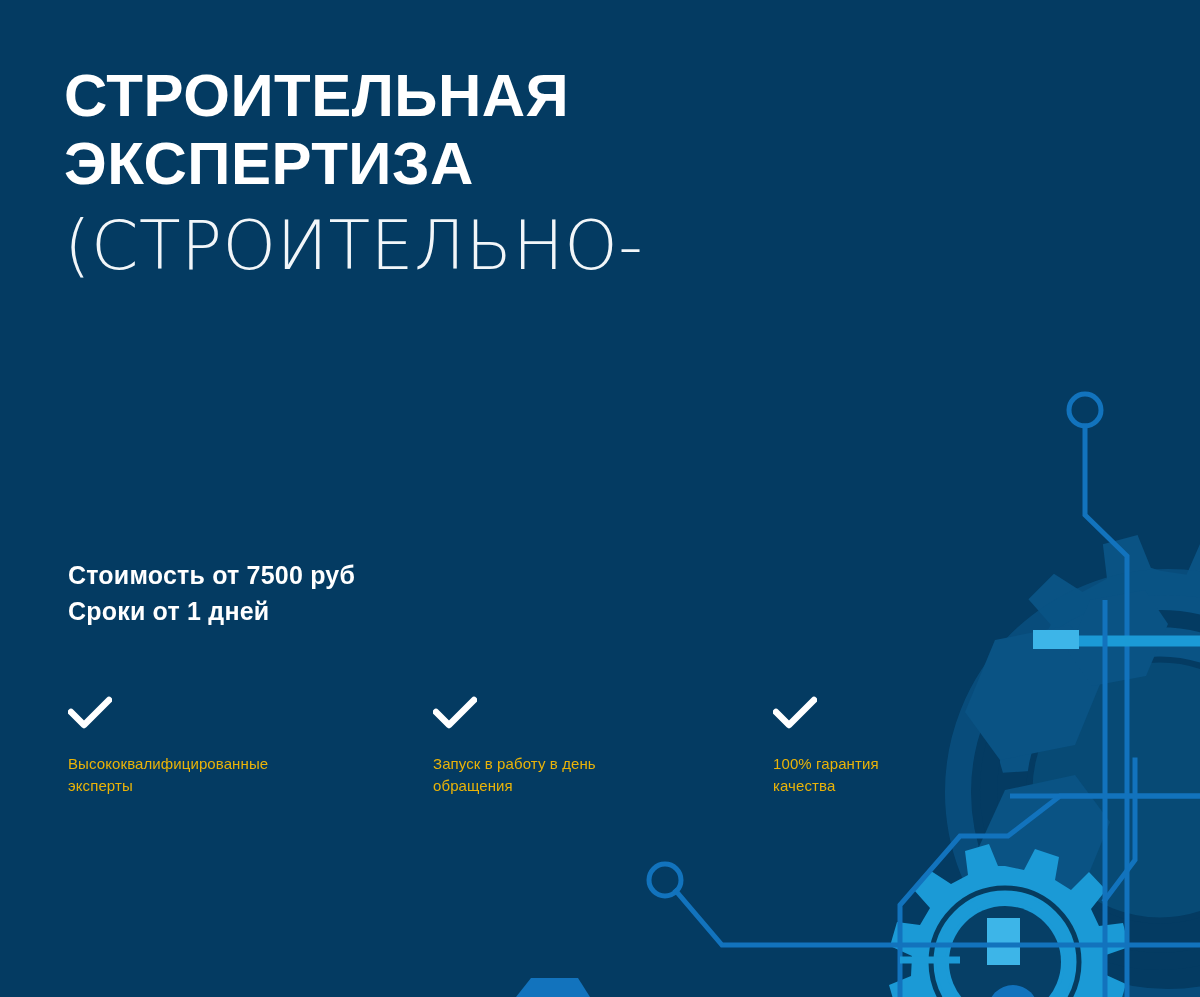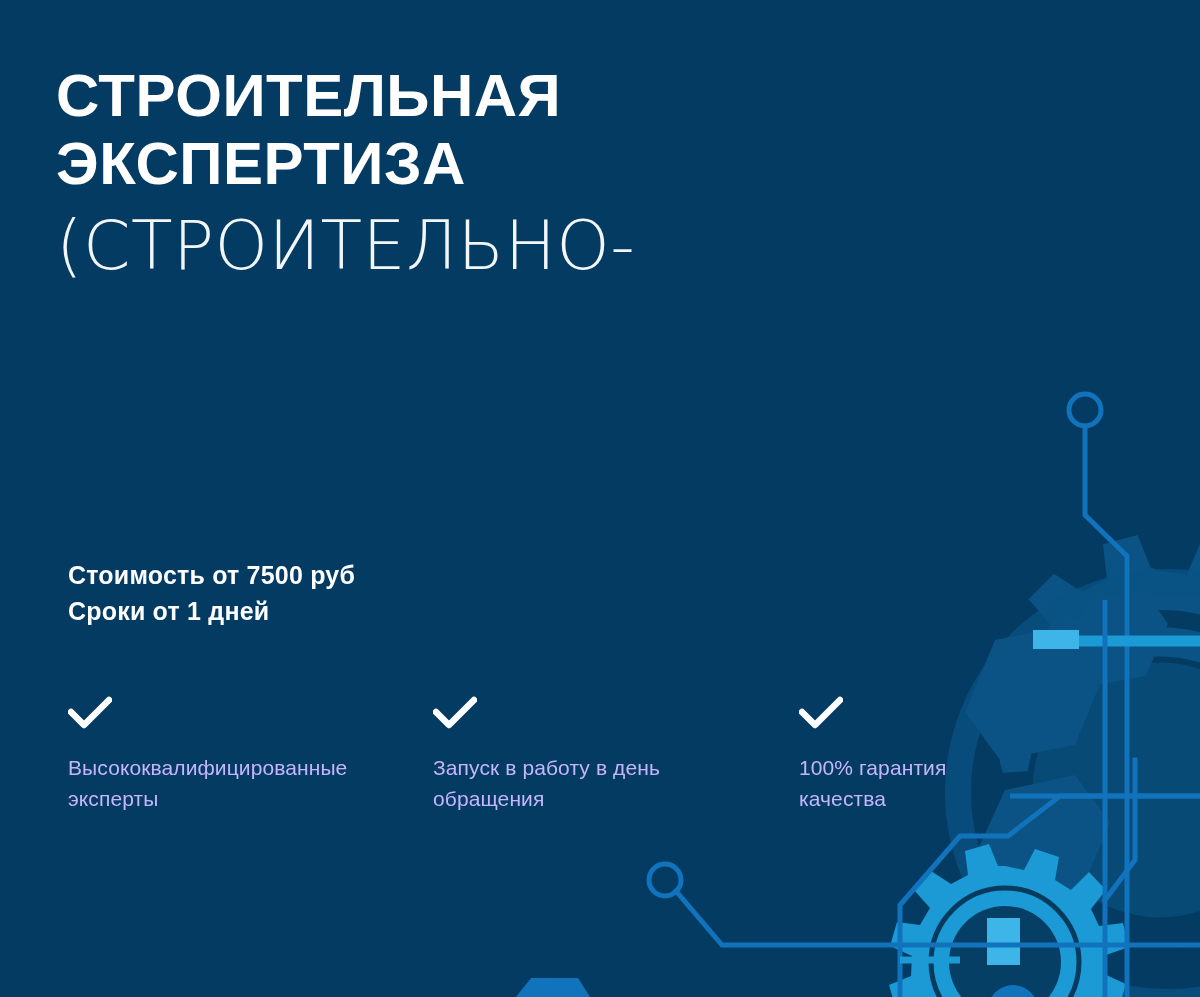--- a/index.html
+++ b/index.html
@@ -27,21 +27,21 @@
 
   
   #content {
     position:absolute;
     inset:0;
     z-index:2;
   }
 
   #title-block {
     position:absolute;
-    left:56px;
+    left:64px;
     top:62px;
     width:700px;
   }
 
   .title-main {
     font-size:60px;
     font-weight:bold;
     line-height:1.13;
     letter-spacing:0.5px;
     color:#ffffff;
@@ -80,32 +80,32 @@
     top:696px;
     width:900px;
     display:flex;
     gap:0;
   }
   .feature {
     width:365px;
     flex:0 0 auto;
   }
   .feature:nth-child(2) { width:340px; }
-  .feature:nth-child(3) { width:auto;margin-left:26px; }
+  .feature:nth-child(3) { width:auto; }
 
   .check-icon {
     display:block;
     width:44px;
     height:34px;
   }
   .feature-label {
     margin-top:23px;
-    font-size:21px;
+    font-size:15px;
     line-height:1.47;
-    color:#c4b5fd;
+    color:#eab308;
     letter-spacing:0.1px;
     max-width:285px;
     white-space:pre-line;
   }
 </style>
 </head>
 <body style="background: rgb(4, 59, 98);">
 
 <svg id="decor-layer" viewBox="0 0 1200 997">
   <defs>

